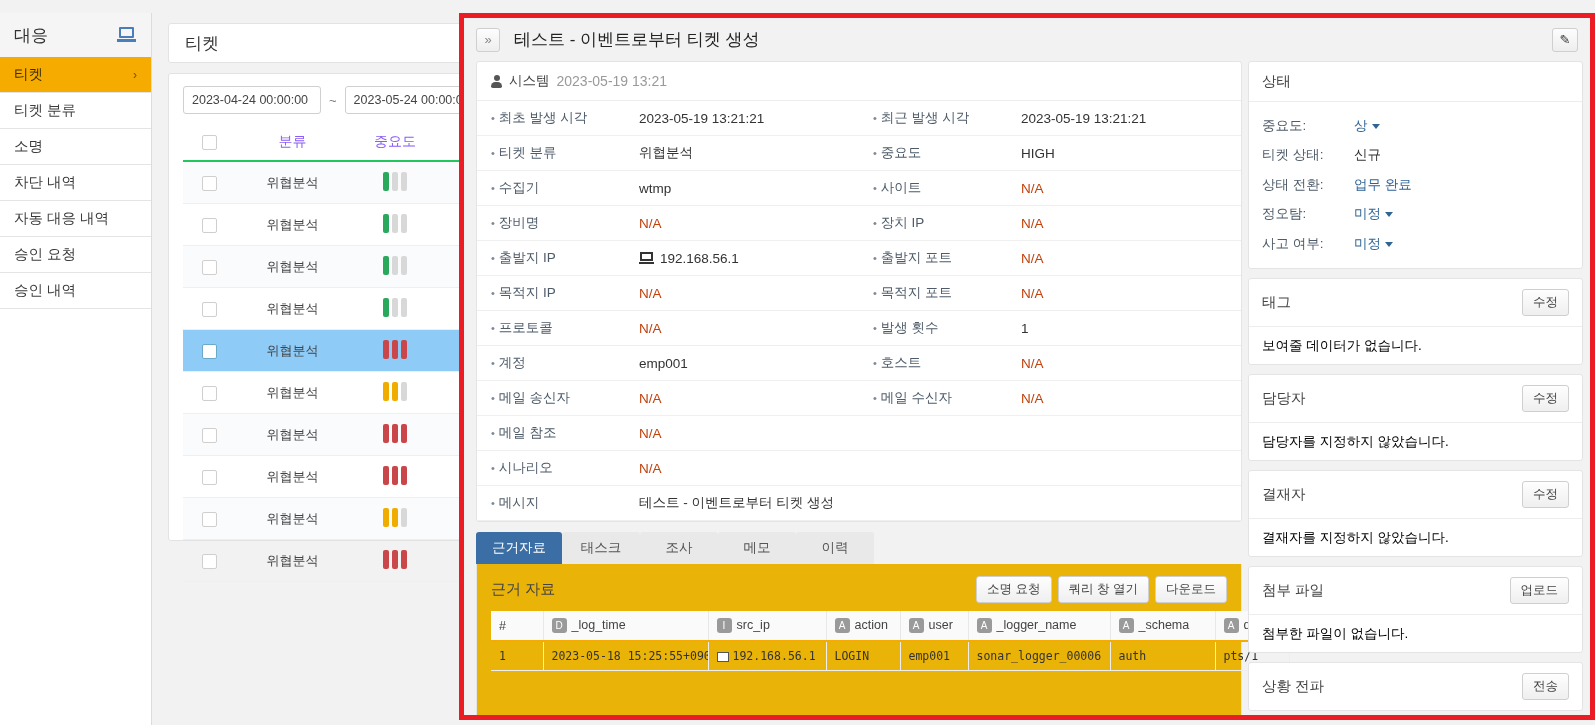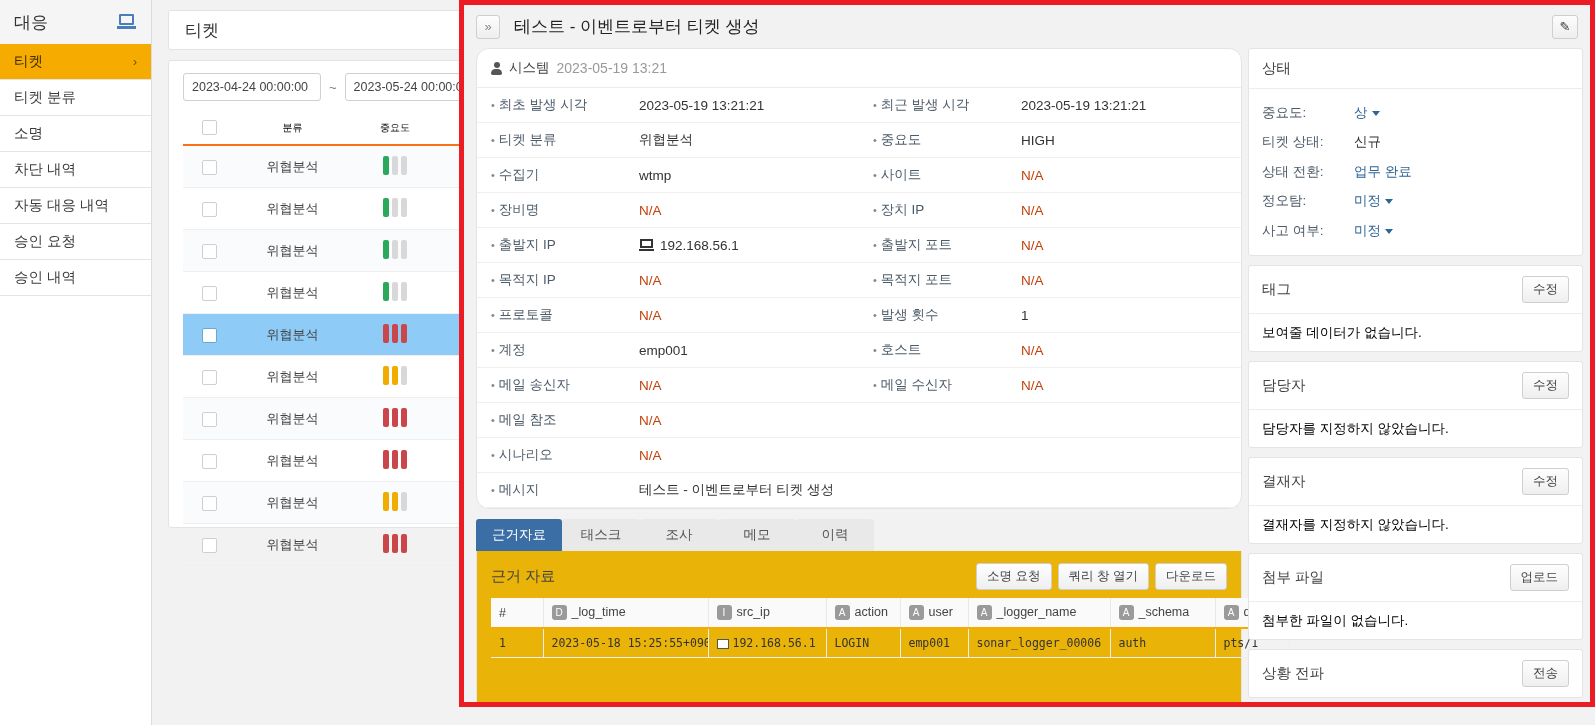--- a/index.html
+++ b/index.html
@@ -4,21 +4,21 @@
 <style>
   * { box-sizing: border-box; }
   html, body {
     margin: 0; padding: 0;
     width: 1595px; height: 725px;
     overflow: hidden;
     font-family: "Liberation Sans", "DejaVu Sans", sans-serif;
     background: #f2f2f2;
     color: #333;
   }
-  .app { position: relative; width: 1595px; height: 650px; }
+  .app { position: relative; width: 1595px; height: 650px; margin-top: 13px; }
 
   
   .sidebar {
     position: absolute; left: 0; top: 0; width: 152px; height: 725px;
     background: #f5f5f5; border-right: 1px solid #dcdcdc;
   }
   .sb-head {
     height: 44px; display: flex; align-items: center; justify-content: space-between;
     padding: 0 14px; font-size: 17px; color: #333; font-weight: 400;
   }
@@ -53,22 +53,22 @@
   }
   .daterow { display: flex; align-items: center; gap: 8px; padding: 2px 0 10px 0; }
   .dateinput {
     width: 138px; height: 28px; border: 1px solid #d0d0d0; border-radius: 3px;
     background: #fff; font-size: 12.5px; color: #444;
     display: flex; align-items: center; padding: 0 8px;
   }
   .tilde { font-size: 13px; color: #777; }
   .tbl { width: 100%; border-collapse: collapse; table-layout: fixed; }
   .tbl th {
-    font-size: 10px; font-weight: 500; color: #000000; padding: 9px 4px;
-    border-bottom: 2px solid #f97316; text-align: center;
+    font-size: 14px; font-weight: 500; color: #8b5cf6; padding: 9px 4px;
+    border-bottom: 2px solid #22c55e; text-align: center;
   }
   .tbl td {
     font-size: 13px; color: #444; padding: 8px 4px; text-align: center;
     border-bottom: 1px solid #efefef;
   }
   .tbl tbody tr:nth-child(odd) { background: #fafbfc; }
   .tbl tbody tr.sel { background: #8ecbf7; }
   .cbx {
     display: inline-block; width: 15px; height: 15px; border: 1px solid #cfcfcf;
     background: #fff; border-radius: 2px; vertical-align: middle;
@@ -101,21 +101,21 @@
   .edit-btn {
     margin-left: auto; width: 26px; height: 24px; border: 1px solid #cfcfcf; border-radius: 3px;
     background: linear-gradient(#fdfdfd,#eeeeee);
     display: flex; align-items: center; justify-content: center; cursor: pointer; font-size: 13px;
   }
   .modal-body { position: absolute; left: 0; top: 43px; right: 0; bottom: 0; }
 
   .mcol-main { position: absolute; left: 12px; top: 0; width: 766px; bottom: 0; }
   .mcol-side { position: absolute; left: 784px; top: 0; width: 335px; bottom: 0; }
 
-  .card { background: #fff; border: 1px solid #e4e4e4; border-radius: 13px; }
+  .card { background: #fff; border: 1px solid #e4e4e4; border-radius: 3px; }
 
   .who { display: flex; align-items: center; gap: 7px; padding: 10px 14px; border-bottom: 1px solid #ededed; }
   .who .usr { font-size: 13.5px; color: #444; }
   .who .ts { font-size: 14px; color: #9a9a9a; }
   .person-icon { width: 11px; height: 13px; position: relative; }
   .person-icon::before { content:""; position:absolute; left:3px; top:0; width:6px; height:6px; border-radius:50%; background:#555; }
   .person-icon::after { content:""; position:absolute; left:0; top:7px; width:11px; height:6px; border-radius:5px 5px 2px 2px; background:#555; }
 
   .fields { display: grid; grid-template-columns: 1fr 1fr; }
   .frow { display: flex; align-items: center; height: 35px; border-bottom: 1px solid #efefef; padding-left: 14px; }

